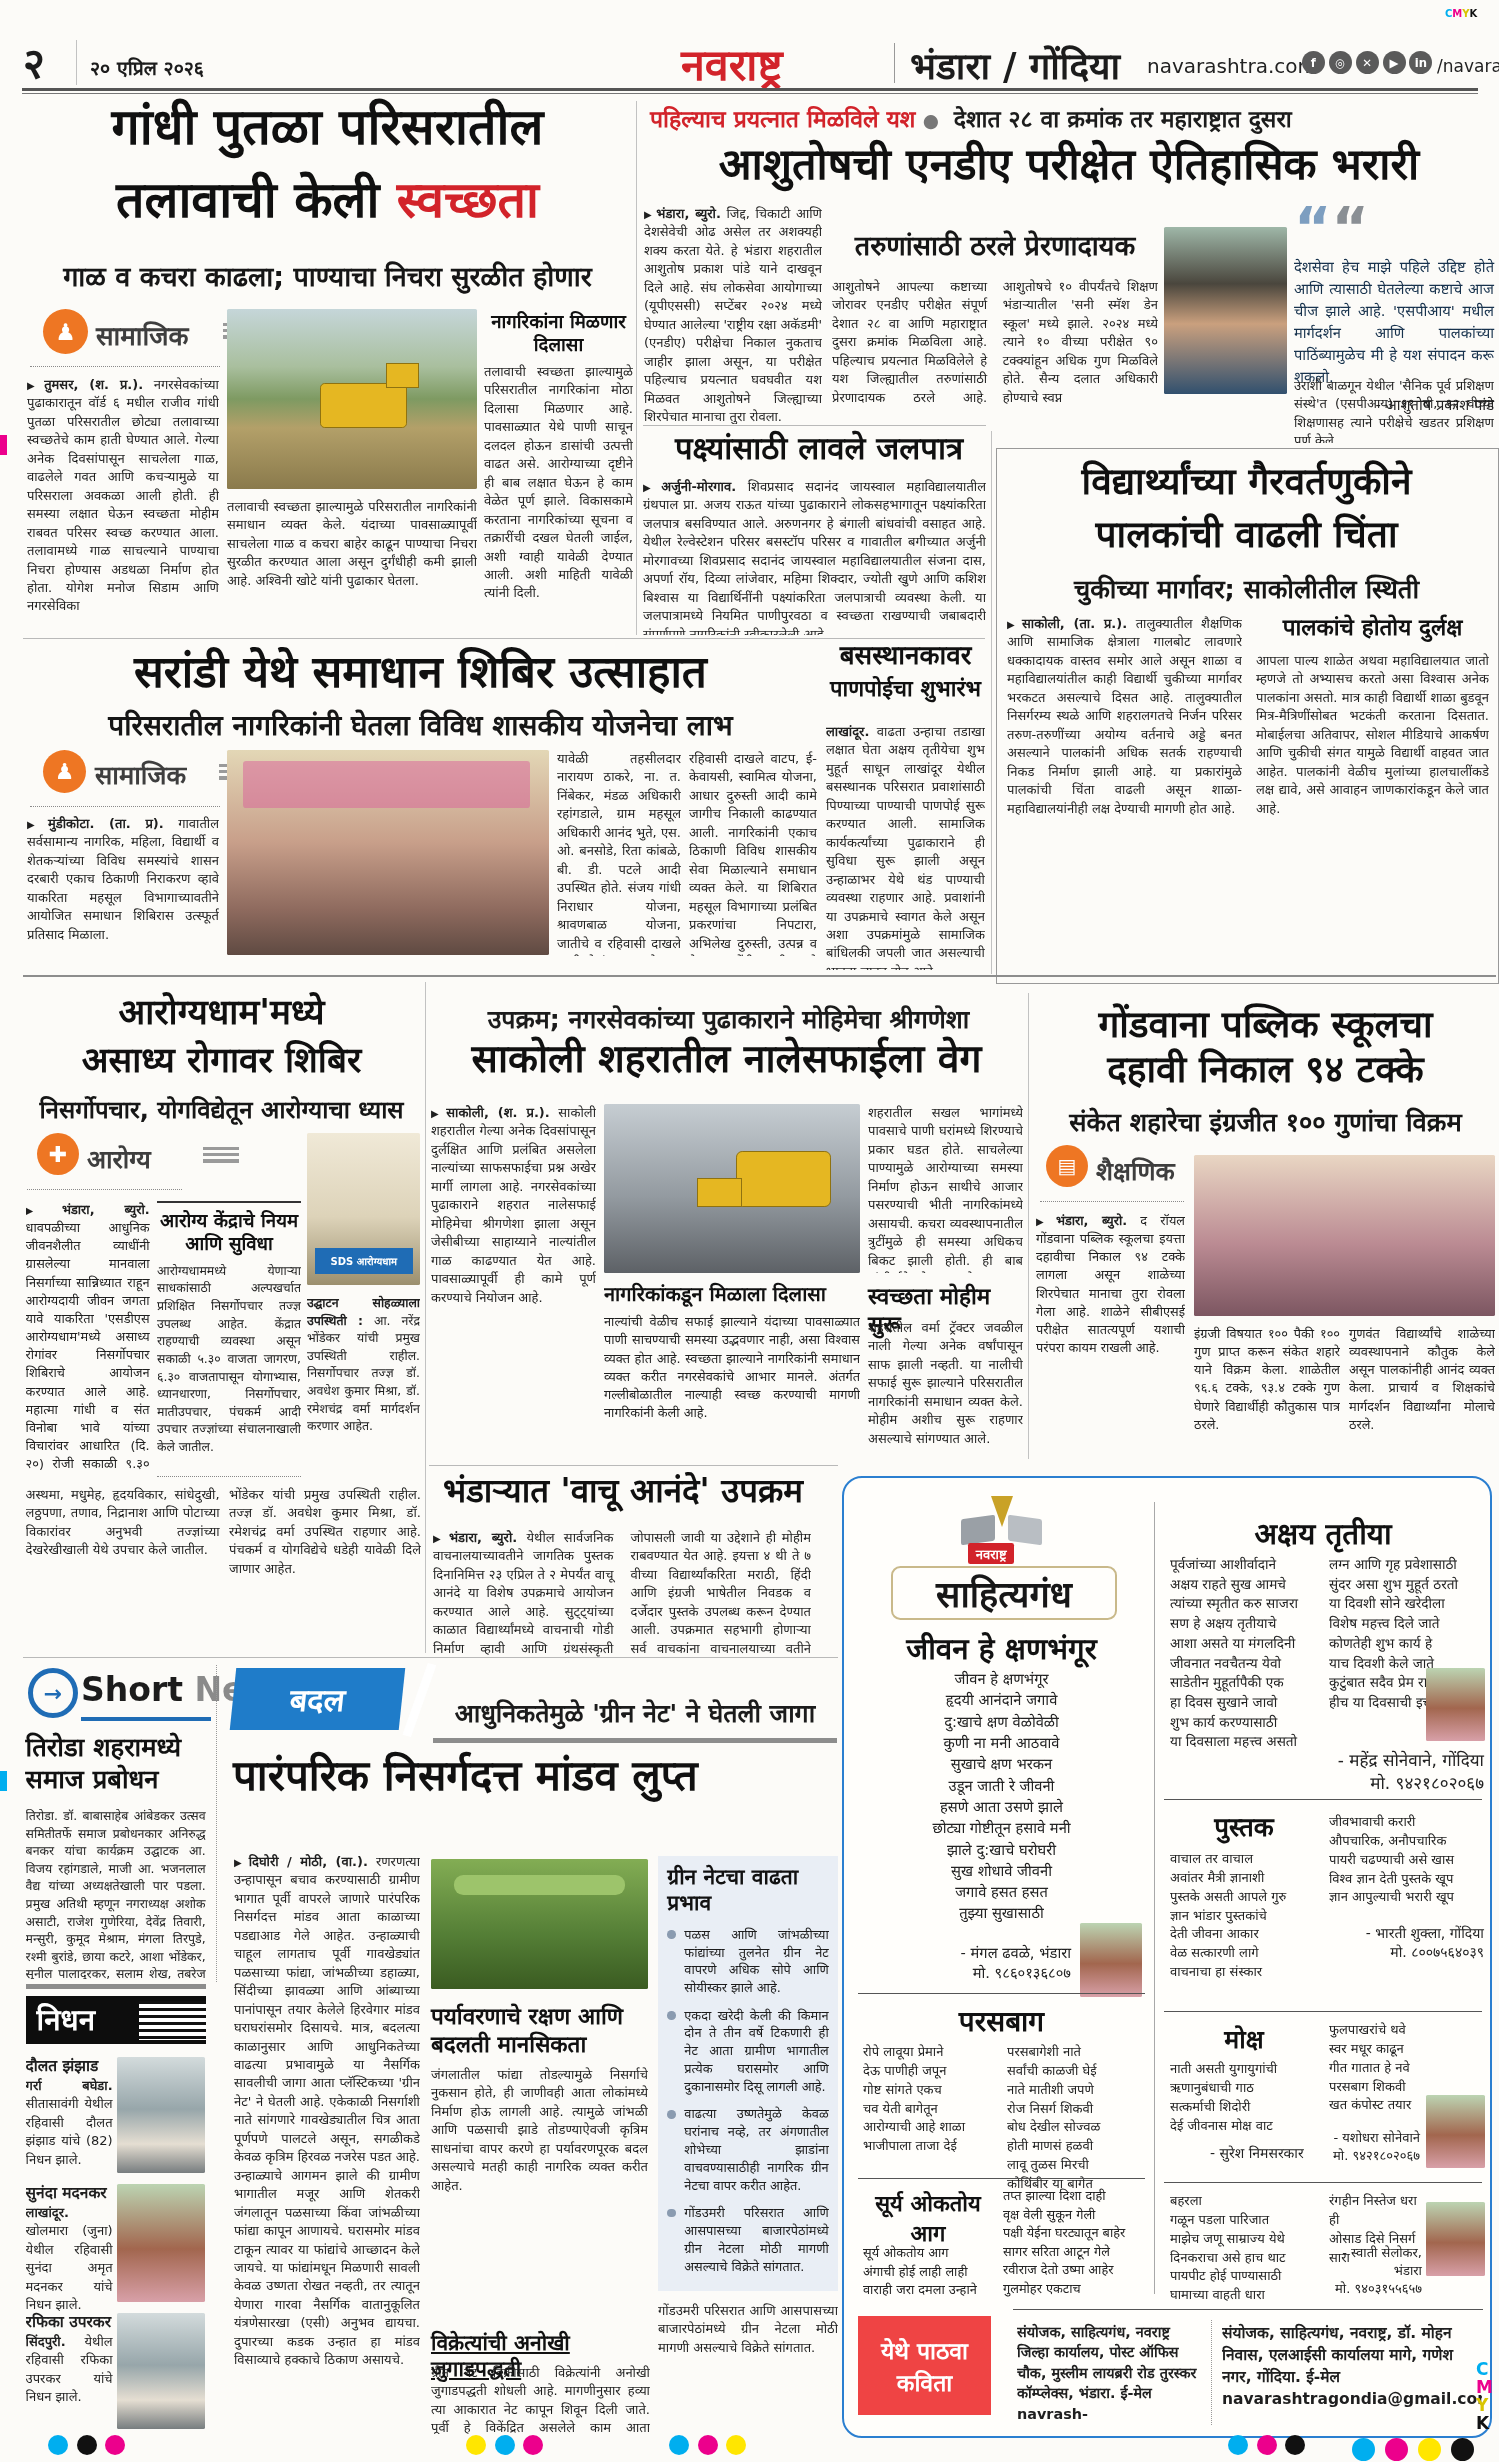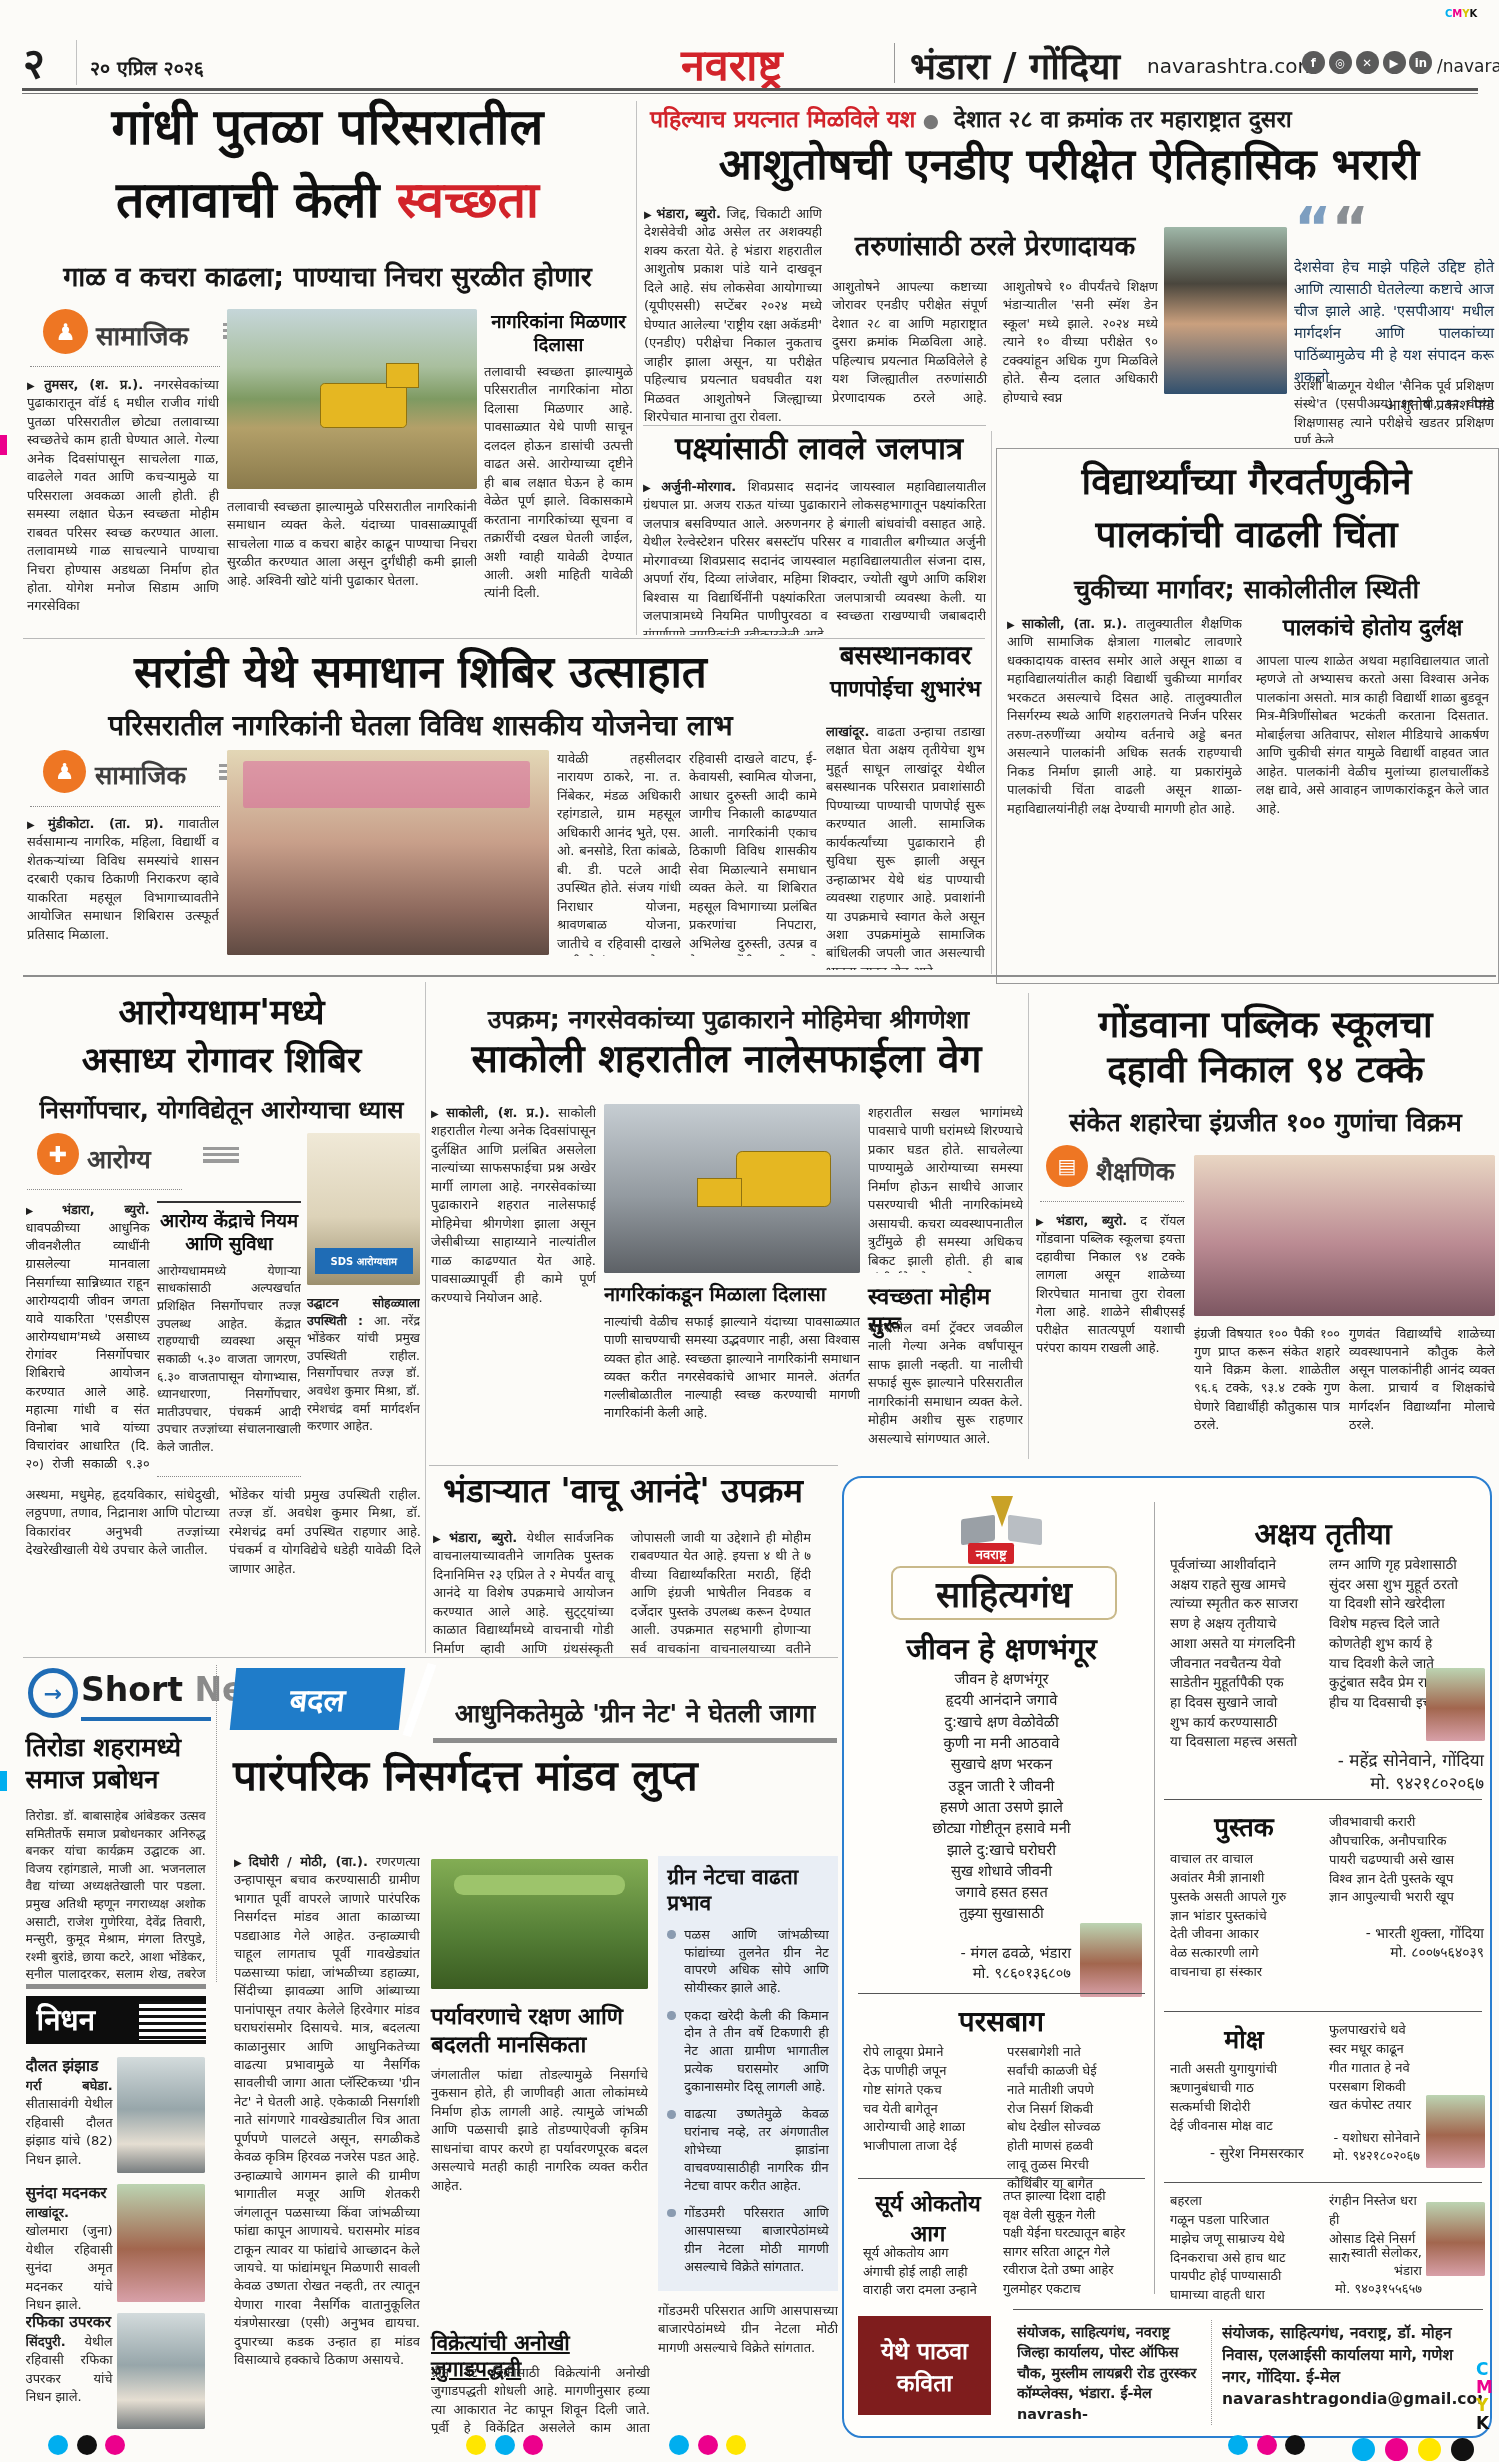--- a/index.html
+++ b/index.html
@@ -266,21 +266,21 @@
 
   <div class="abs poem-title" style="left:858px;top:2001px;width:287px;font-size:28px;">परसबाग</div>
   <div class="abs poem poem-l" style="left:863px;top:2043px;width:138px;font-size:13px;">रोपे लावूया प्रेमाने<br>देऊ पाणीही जपून<br>गोष्ट सांगते एकच<br>चव येती बागेतून<br>आरोग्याची आहे शाळा<br>भाजीपाला ताजा देई</div>
   <div class="abs poem poem-l" style="left:1007px;top:2043px;width:138px;font-size:13px;">परसबागेशी नाते<br>सर्वांची काळजी घेई<br>नाते मातीशी जपणे<br>रोज निसर्ग शिकवी<br>बोध देखील सोज्वळ<br>होती माणसं हळवी<br>लावू तुळस मिरची<br>कोथिंबीर या बागेत</div>
   <div class="abs" style="left:858px;top:2178px;width:287px;border-top:1.6px solid #555;"></div>
 
   <div class="abs poem-title" style="left:858px;top:2187px;width:140px;font-size:22px;">सूर्य ओकतोय आग</div>
   <div class="abs poem poem-l" style="left:863px;top:2244px;width:133px;font-size:12.8px;">सूर्य ओकतोय आग<br>अंगाची होई लाही लाही<br>वाराही जरा दमला उन्हाने</div>
   <div class="abs poem poem-l" style="left:1003px;top:2187px;width:143px;font-size:12.8px;">तप्त झाल्या दिशा दाही<br>वृक्ष वेली सुकून गेली<br>पक्षी येईना घरट्यातून बाहेर<br>सागर सरिता आटून गेले<br>रवीराज देतो उष्मा आहेर<br>गुलमोहर एकटाच</div>
 
-  <div class="abs" style="left:858px;top:2316px;width:133px;height:99px;background:#7f1d1d;display:flex;flex-direction:column;align-items:center;justify-content:center;">
+  <div class="abs" style="left:858px;top:2316px;width:133px;height:99px;background:#ef4444;display:flex;flex-direction:column;align-items:center;justify-content:center;">
     <span style="color:#fff;font-size:23px;font-weight:700;">येथे पाठवा</span>
     <span style="color:#fff;font-size:23px;font-weight:700;">कविता</span>
   </div>
 
   <div class="abs poem-title" style="left:1164px;top:1512px;width:318px;font-size:29.5px;">अक्षय तृतीया</div>
   <div class="abs poem poem-l" style="left:1170px;top:1555px;width:152px;font-size:13.6px;">पूर्वजांच्या आशीर्वादाने<br>अक्षय राहते सुख आमचे<br>त्यांच्या स्मृतीत करु साजरा<br>सण हे अक्षय तृतीयाचे<br>आशा असते या मंगलदिनी<br>जीवनात नवचैतन्य येवो<br>साडेतीन मुहूर्तापैकी एक<br>हा दिवस सुखाने जावो<br>शुभ कार्य करण्यासाठी<br>या दिवसाला महत्त्व असतो</div>
   <div class="abs poem poem-l" style="left:1329px;top:1555px;width:155px;font-size:13.6px;">लग्न आणि गृह प्रवेशासाठी<br>सुंदर असा शुभ मुहूर्त ठरतो<br>या दिवशी सोने खरेदीला<br>विशेष महत्त्व दिले जाते<br>कोणतेही शुभ कार्य हे<br>याच दिवशी केले जाते<br>कुटुंबात सदैव प्रेम राहो<br>हीच या दिवसाची इच्छा</div>
   <div class="abs ph ph-poet" style="left:1426px;top:1668px;width:59px;height:73px;"></div>
   <div class="abs author" style="left:1319px;top:1748px;width:165px;text-align:right;font-size:17px;"><span>- महेंद्र सोनेवाने, गोंदिया</span><br><span>मो. ९४२१८०२०६७</span></div>
   <div class="abs" style="left:1164px;top:1799px;width:318px;border-top:1.6px solid #555;"></div>

